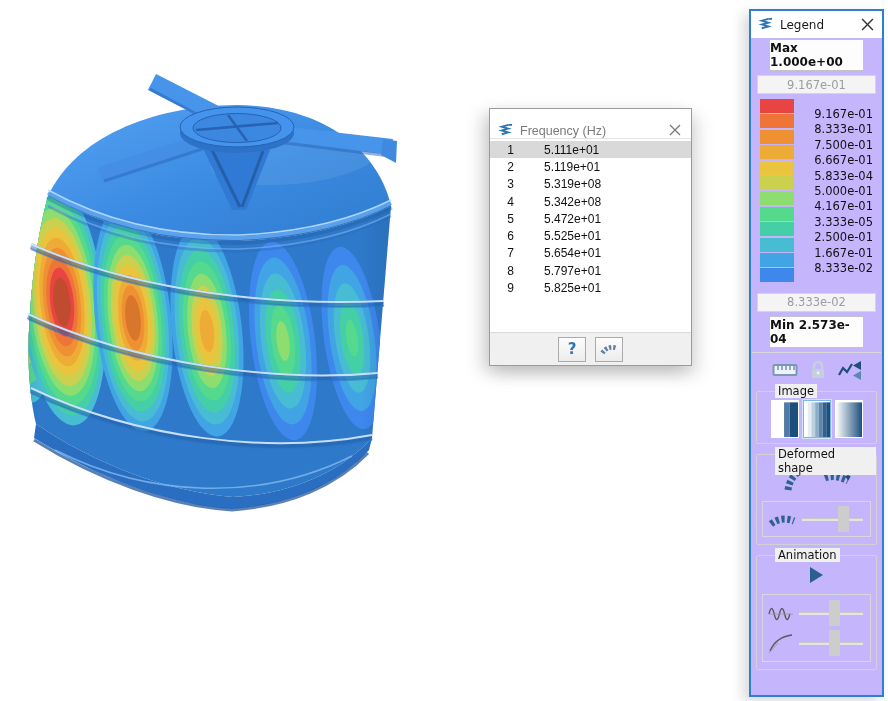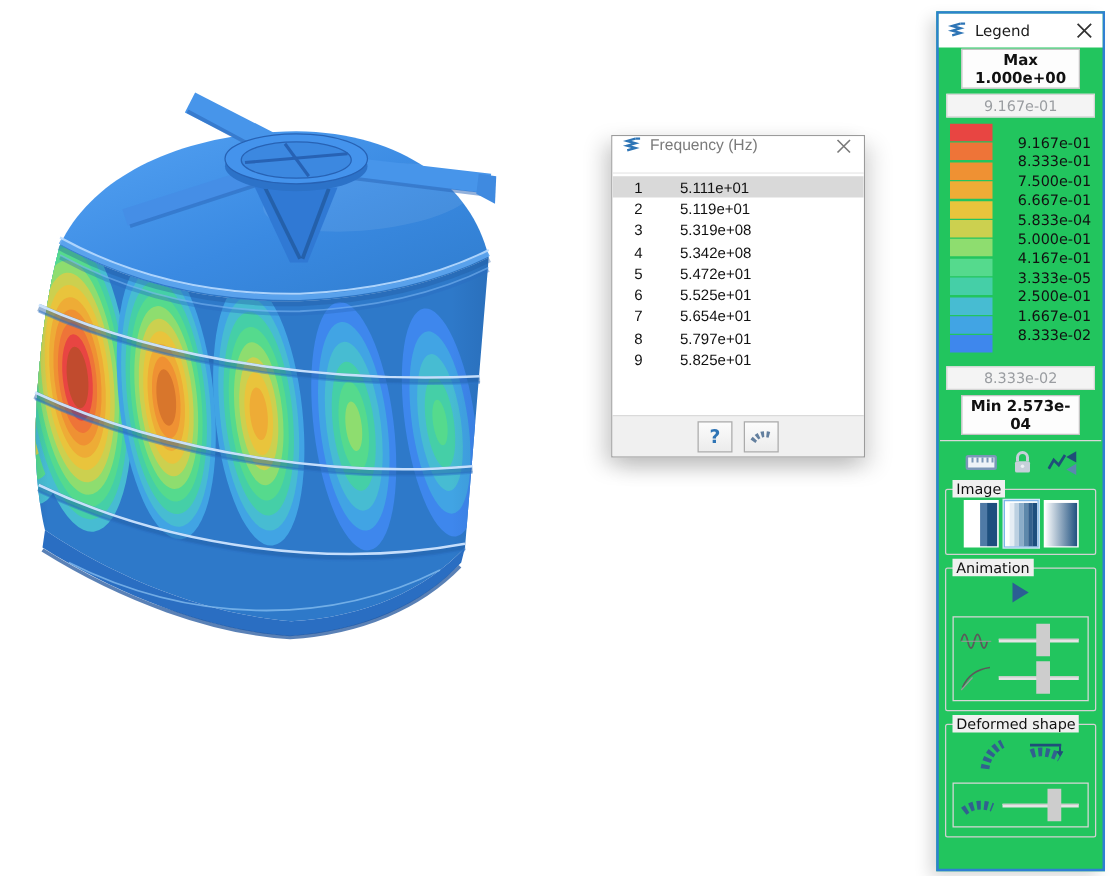--- a/index.html
+++ b/index.html
@@ -8,59 +8,59 @@
   .stage{position:relative;width:888px;height:701px;}
 
   
   #tank-svg{position:absolute;left:0;top:0;width:500px;height:520px;}
 
   
   .freq-dialog{position:absolute;left:489px;top:108px;width:201px;height:256px;
     background:#ffffff;border:1px solid #9b9b9b;
     box-shadow:-7px 6px 16px rgba(0,0,0,.18),7px 8px 16px rgba(0,0,0,.12);
     display:flex;flex-direction:column;}
-  .dlg-title{height:29px;display:flex;align-items:flex-start;padding:0 8px;background:#fff;
+  .dlg-title{height:29px;display:flex;align-items:flex-end;padding:0 8px;background:#fff;
     border-bottom:1px solid #e3e3e3;flex:0 0 auto;}
   .dlg-title-text{flex:1;margin-left:7px;font-size:12.5px;color:#7a7a7a;}
   .dlg-close{width:16px;height:16px;display:flex;align-items:center;justify-content:center;
     color:#808080;font-size:15px;cursor:pointer;line-height:1;}
   .freq-list{flex:1;background:#fff;overflow:hidden;padding-top:2px;}
   .freq-row{display:flex;height:17.3px;align-items:center;font-size:12px;color:#111;}
   .freq-row.selected{background:#d9d9d9;}
   .fr-idx{width:24px;text-align:right;}
   .fr-val{margin-left:30px;}
   .dlg-footer{flex:0 0 32px;background:#f0f0f0;border-top:1px solid #dadada;
     display:flex;align-items:center;justify-content:center;gap:9px;}
   .btn{width:28px;height:25px;background:linear-gradient(#fcfcfc,#ececec);
     border:1px solid #ababab;display:flex;align-items:center;justify-content:center;
     padding:0;cursor:pointer;}
   .help-q{color:#2e74b5;font-weight:bold;font-size:15px;font-family:"DejaVu Sans",sans-serif;}
 
   
   .legend{position:absolute;left:749px;top:9px;width:131px;height:684px;
-    background:#22c55e;border:2px solid #2e7fd2;
+    background:#c4b5fd;border:2px solid #2e7fd2;
     box-shadow:-6px 5px 12px rgba(0,0,0,.15);
     display:flex;flex-direction:column;font-family:"DejaVu Sans",sans-serif;}
   .lg-title{height:27px;background:#fff;display:flex;align-items:center;padding:0 7px;flex:0 0 auto;}
   .lg-title-text{flex:1;margin-left:7px;font-size:12px;color:#1a1a1a;}
   .lg-result{padding:4px 2px 2px;text-align:center;font-weight:bold;font-size:12.2px;
     line-height:1.26;color:#111;}
-  .lg-maxmin{margin:1px 18px;background:#fdfdfd;border:1px solid #c3c3c3;text-align:center;
+  .lg-maxmin{margin:1px 18px;background:#fdfdfd;border:1px solid #c3c3c3;text-align:left;
     font-weight:bold;font-size:12px;color:#111;padding:1px 0;}
   .lg-field{margin:3px 6px;background:#f4f4f4;border:1px solid #d6d6d6;text-align:center;
     font-size:11.5px;color:#9a9da1;padding:1.5px 0;}
   .swatches{margin:2px 0 6px;}
   .swatch-row{position:relative;height:15.4px;}
   .swatch{position:absolute;left:9px;top:0;width:34px;height:14px;}
   .swatch-label{position:absolute;right:9px;top:8px;line-height:15px;font-size:11.5px;color:#111;}
   .hsep{border-top:1px solid #d8d8d8;margin:3px 1px;}
   .iconrow{display:flex;align-items:center;justify-content:center;gap:11px;height:28px;}
   .tbtn{background:none;border:none;padding:0;display:flex;align-items:center;cursor:pointer;}
   .group{position:relative;border:1px solid #d2d2d2;border-radius:2px;margin:7px 5px 3px;padding:8px 3px 5px;}
-  .group>.glabel{position:absolute;top:-8px;left:5px;background:#f0f0f0;padding:0 3px;
+  .group>.glabel{position:absolute;top:-8px;left:18px;background:#f0f0f0;padding:0 3px;
     font-size:11.5px;color:#111;}
   .imgbtns{display:flex;justify-content:center;gap:4px;}
   .imgbtn{width:28px;height:38px;border:1px solid transparent;display:flex;overflow:hidden;
     background:#fff;cursor:pointer;padding:0;}
   .imgbtn.sel{border:1px solid #7fb6e8;box-shadow:0 0 0 1px #cfe6f8;}
   .subpanel{border:1px solid #d8d8d8;margin:6px 2px 2px;padding:3px 5px;display:flex;
     align-items:center;gap:4px;}
   .slider{position:relative;height:28px;flex:1;cursor:pointer;}
   .slider .track{position:absolute;left:2px;right:2px;top:13px;height:2px;background:#e4e4e4;
     border-top:1px solid #c9c9c9;}
@@ -398,20 +398,47 @@
                   <stop offset="1" stop-color="#1d4f7e"></stop>
             </linearGradient>
               </defs>
             <rect x="0" y="0" width="28" height="38" fill="url(#sm)"></rect>
           </svg>
         </button>
       </div>
     </div>
 
     <div class="group">
+      <span class="glabel">Deformed shape</span>
+      <div style="display:flex;justify-content:center;gap:16px;align-items:center;height:32px;">
+        <button class="tbtn">
+          <svg width="24" height="26" viewBox="0 0 24 26">
+            <path d="M6,24 Q8,10 20,4" fill="none" stroke="#31608f" stroke-width="7" stroke-dasharray="3.2,2.6"></path>
+          </svg>
+        </button>
+        <button class="tbtn">
+          <svg width="30" height="26" viewBox="0 0 30 26">
+            <line x1="2" y1="5" x2="27" y2="5" stroke="#1f4e79" stroke-width="2.2"></line>
+            <path d="M3,12 Q13,8 26,15" fill="none" stroke="#31608f" stroke-width="7" stroke-dasharray="3.2,2.6"></path>
+            <path d="M26,6 v6 M24,10 l2,3 2,-3" stroke="#1f4e79" stroke-width="1.6" fill="none"></path>
+          </svg>
+        </button>
+      </div>
+      <div class="subpanel">
+        <svg width="28" height="22" viewBox="0 0 28 22">
+          <path d="M3,16 Q13,8 26,13" fill="none" stroke="#31608f" stroke-width="7" stroke-dasharray="3.2,2.6"></path>
+        </svg>
+        <div class="slider">
+          <div class="track"></div>
+            <div class="thumb" style="left:58%;"></div>
+        </div>
+      </div>
+    </div>
+
+    <div class="group">
       <span class="glabel">Animation</span>
       <div class="playrow">
         <button class="tbtn">
           <span class="play-tri"></span>
         </button>
       </div>
       <div class="subpanel" style="flex-direction:column;align-items:stretch;gap:0;">
         <div class="anim-row">
           <svg width="26" height="26" viewBox="0 0 26 26">
             <path d="M1,14 q2.6,-11 5.2,0 t5.2,0 t5.2,0 t5.2,0" fill="none" stroke="#5a5a5a" stroke-width="1.4"></path>
@@ -428,41 +455,14 @@
             <path d="M1,22 L10,12" stroke="#9a9a9a" stroke-width="0.9"></path>
           </svg>
           <div class="slider">
             <div class="track"></div>
               <div class="thumb" style="left:47%;"></div>
           </div>
         </div>
       </div>
     </div>
 
-    <div class="group">
-      <span class="glabel">Deformed shape</span>
-      <div style="display:flex;justify-content:center;gap:16px;align-items:center;height:32px;">
-        <button class="tbtn">
-          <svg width="24" height="26" viewBox="0 0 24 26">
-            <path d="M6,24 Q8,10 20,4" fill="none" stroke="#31608f" stroke-width="7" stroke-dasharray="3.2,2.6"></path>
-          </svg>
-        </button>
-        <button class="tbtn">
-          <svg width="30" height="26" viewBox="0 0 30 26">
-            <line x1="2" y1="5" x2="27" y2="5" stroke="#1f4e79" stroke-width="2.2"></line>
-            <path d="M3,12 Q13,8 26,15" fill="none" stroke="#31608f" stroke-width="7" stroke-dasharray="3.2,2.6"></path>
-            <path d="M26,6 v6 M24,10 l2,3 2,-3" stroke="#1f4e79" stroke-width="1.6" fill="none"></path>
-          </svg>
-        </button>
-      </div>
-      <div class="subpanel">
-        <svg width="28" height="22" viewBox="0 0 28 22">
-          <path d="M3,16 Q13,8 26,13" fill="none" stroke="#31608f" stroke-width="7" stroke-dasharray="3.2,2.6"></path>
-        </svg>
-        <div class="slider">
-          <div class="track"></div>
-            <div class="thumb" style="left:58%;"></div>
-        </div>
-      </div>
-    </div>
-
   </div>
 </div>
 
 </body></html>

